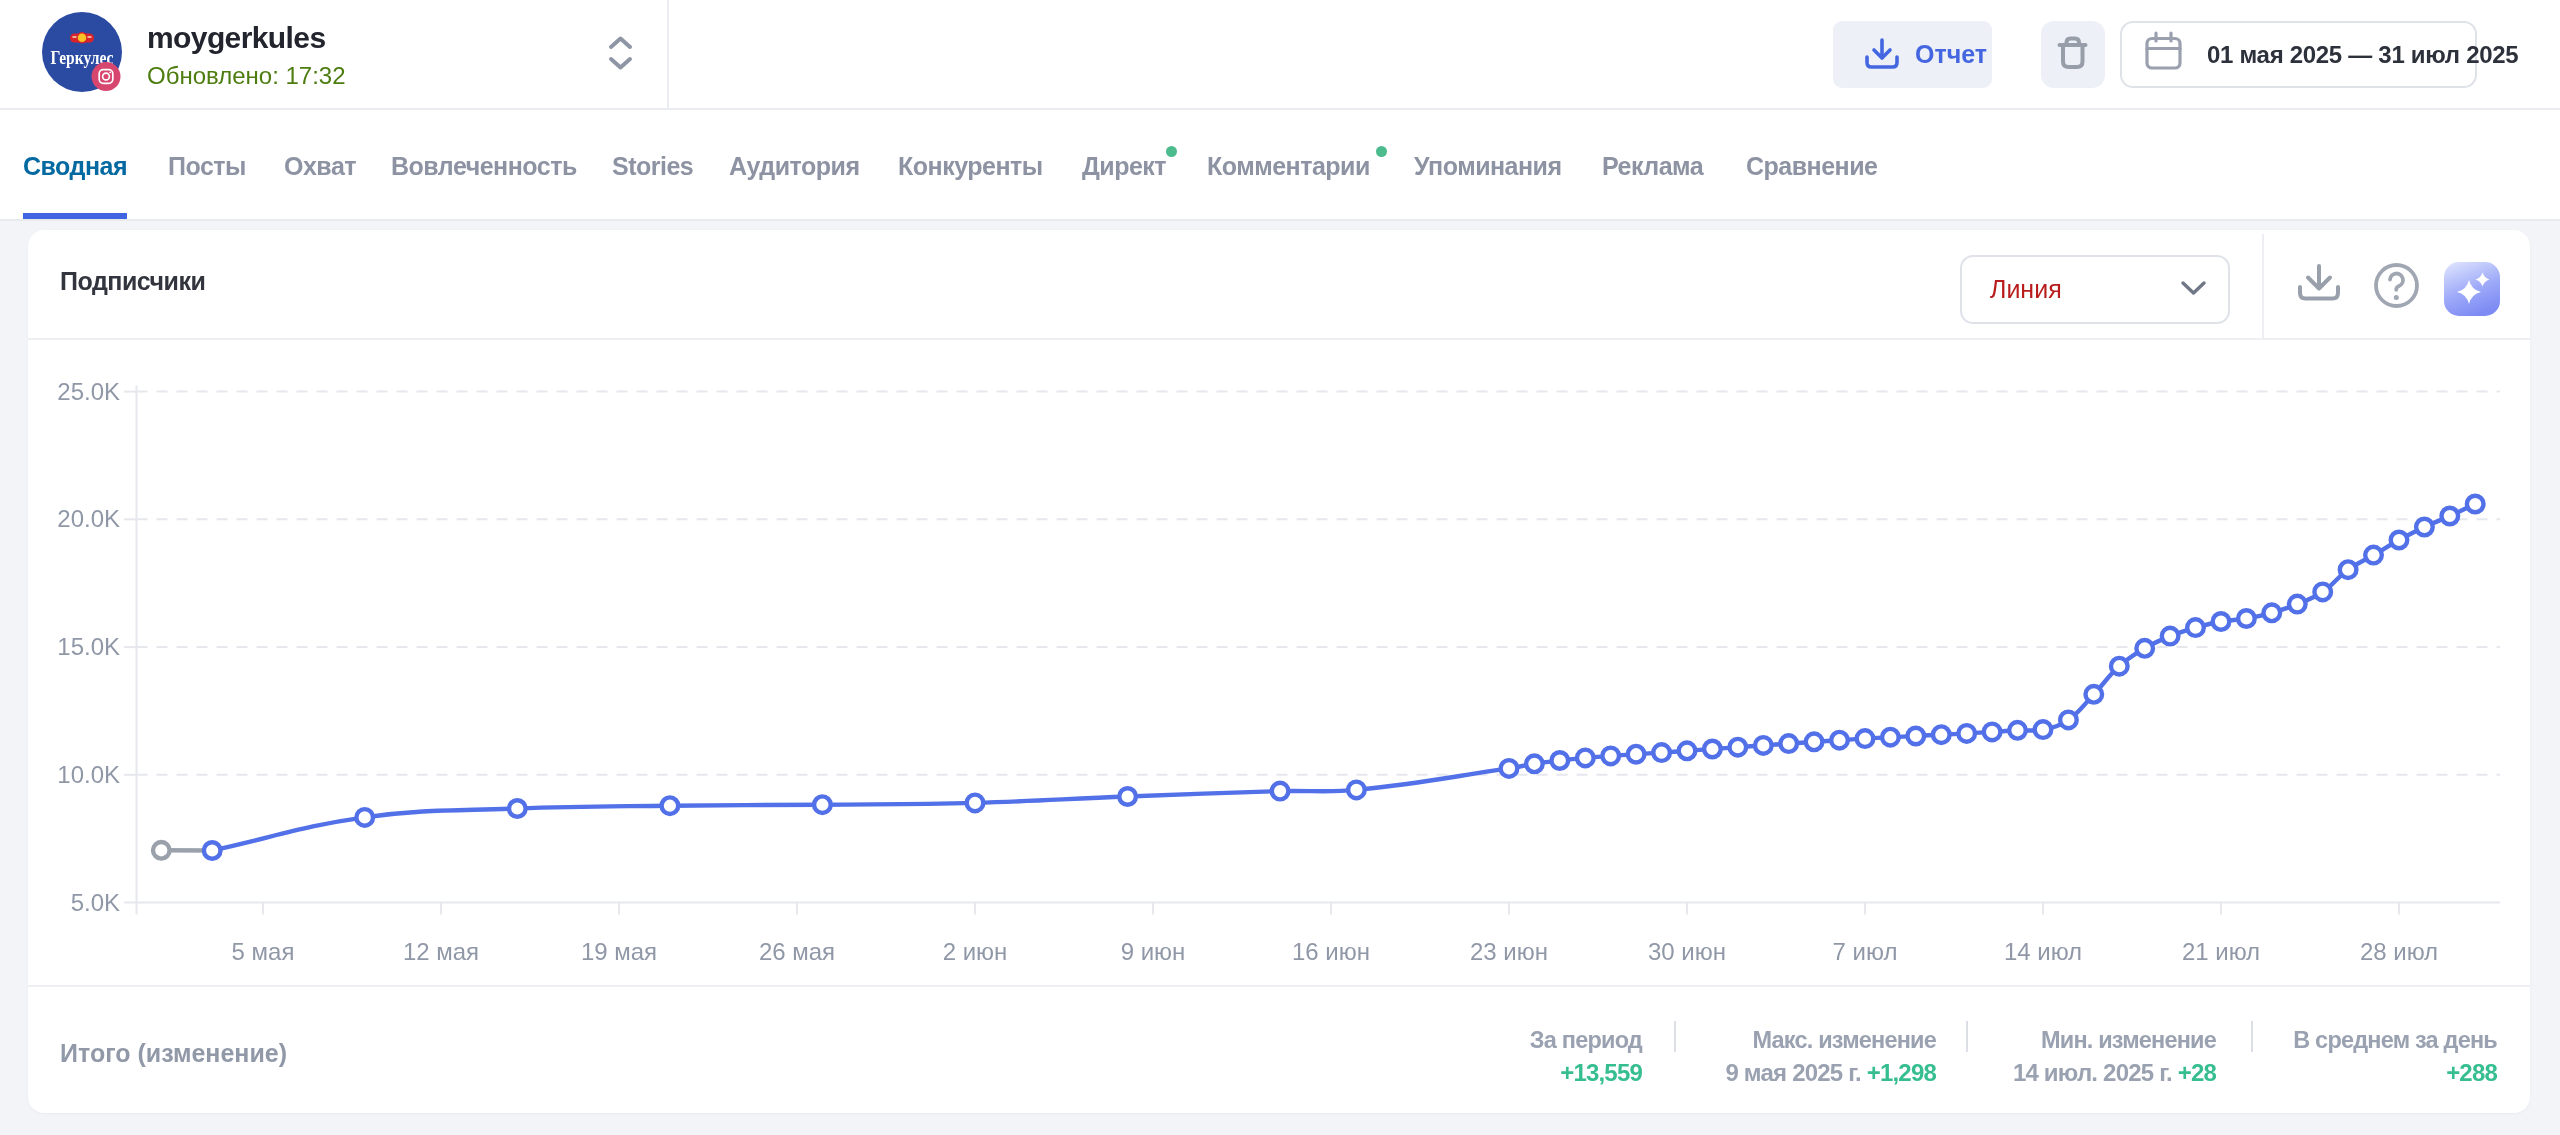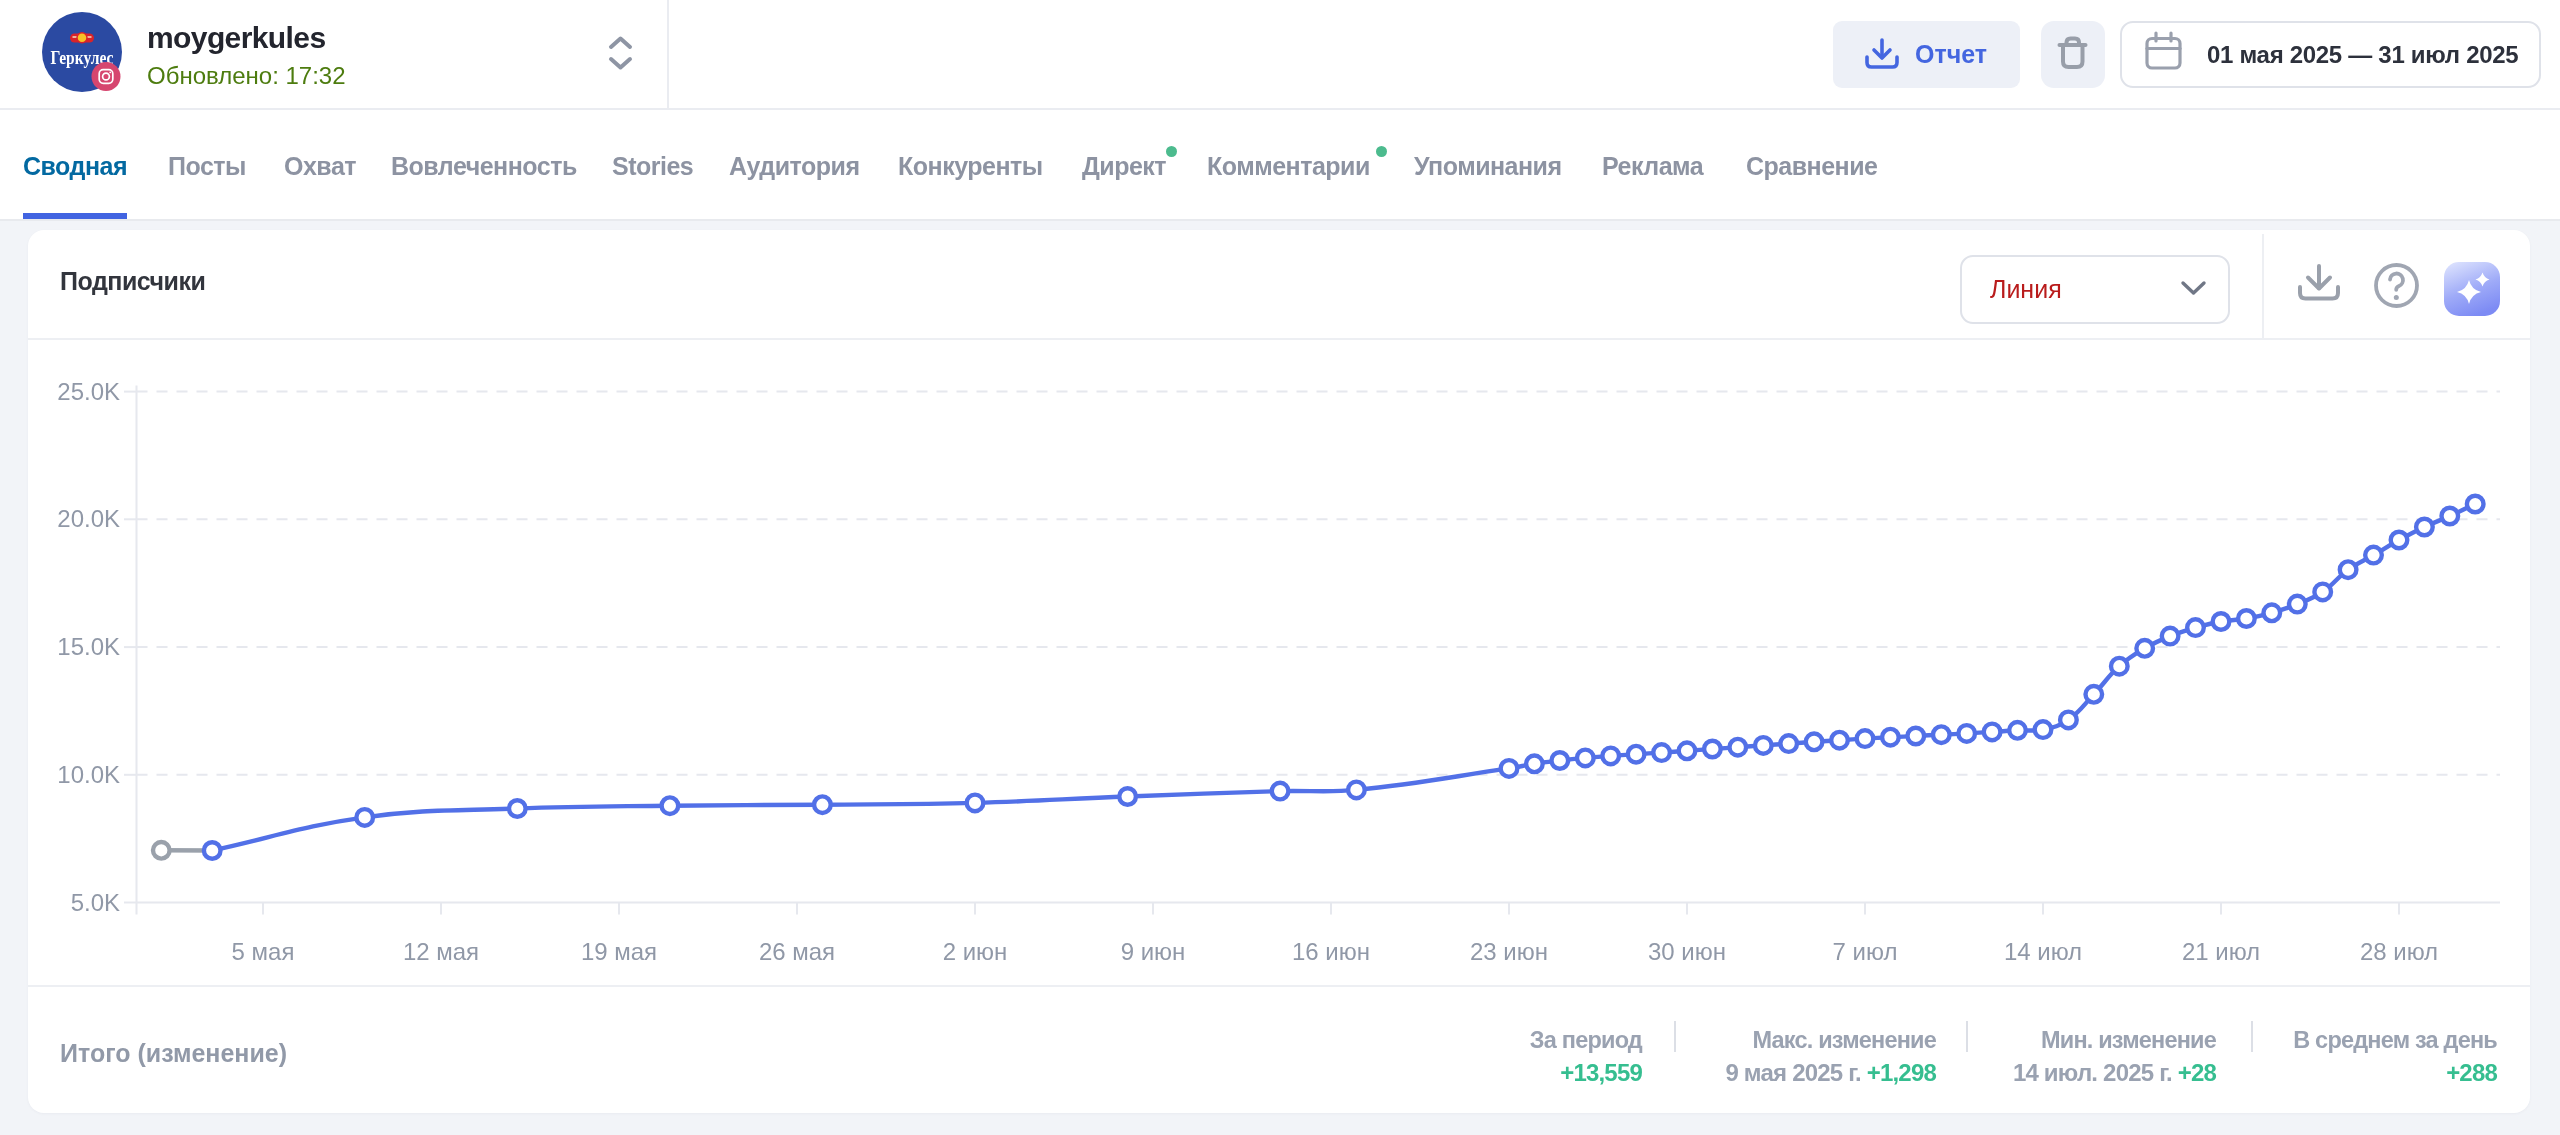--- a/index.html
+++ b/index.html
@@ -3,24 +3,24 @@
 <style>
 * { margin:0; padding:0; box-sizing:border-box; }
 html,body { width:2560px; height:1135px; font-family:"Liberation Sans",sans-serif; background:#fff; position:relative; overflow:hidden; }
 .abs { position:absolute; }
 
 #hdr { left:0; top:0; width:2560px; height:110px; background:#fff; border-bottom:2px solid #eaecf1; }
 #acct-name { left:147px; top:21px; font-size:30px; font-weight:bold; color:#23252e; letter-spacing:-0.6px; }
 #acct-sub  { left:147px; top:62px; font-size:24px; color:#4d7c0f; }
 #vdiv1 { left:667px; top:0; width:2px; height:108px; background:#eaecf1; }
 .hbtn { top:21px; height:67px; border-radius:13px; background:#edf0f7; }
-#btn-report { left:1833px; width:187px;border-radius:9px; }
+#btn-report { left:1833px; width:159px;border-radius:9px; }
 #btn-report span { position:absolute; left:82px; top:19px; font-size:25px; font-weight:bold; color:#4466e0; }
 #btn-trash { left:2041px; width:64px; }
-#datebox { left:2120px; top:21px; width:421px; height:67px; border:2px solid #dfe2e9; border-radius:13px; background:#fff; }
+#datebox { left:2120px; top:21px; width:357px; height:67px; border:2px solid #dfe2e9; border-radius:13px; background:#fff; }
 #datebox span { position:absolute; left:85px; top:18px; font-size:24px; font-weight:bold; color:#2d313c; letter-spacing:-0.3px; white-space:nowrap; }
 
 #tabs { left:0; top:110px; width:2560px; height:111px; background:#fff; border-bottom:2px solid #e8eaee; }
 .tab { position:absolute; top:42px; font-size:25px; font-weight:600; color:#8d93a2; letter-spacing:-0.5px; white-space:nowrap; }
 .tab.act { color:#0369a1; }
 #underline { left:23px; top:103px; width:104px; height:6px; background:#4164e1; }
 .dot { position:absolute; width:11px; height:11px; border-radius:50%; background:#4cbb8e; }
 
 #page { left:0; top:221px; width:2560px; height:914px; background:#f2f4f8; }
 #card { left:28px; top:230px; width:2502px; height:883px; background:#fff; border-radius:16px; box-shadow:0 1px 3px rgba(25,35,65,0.04); }

